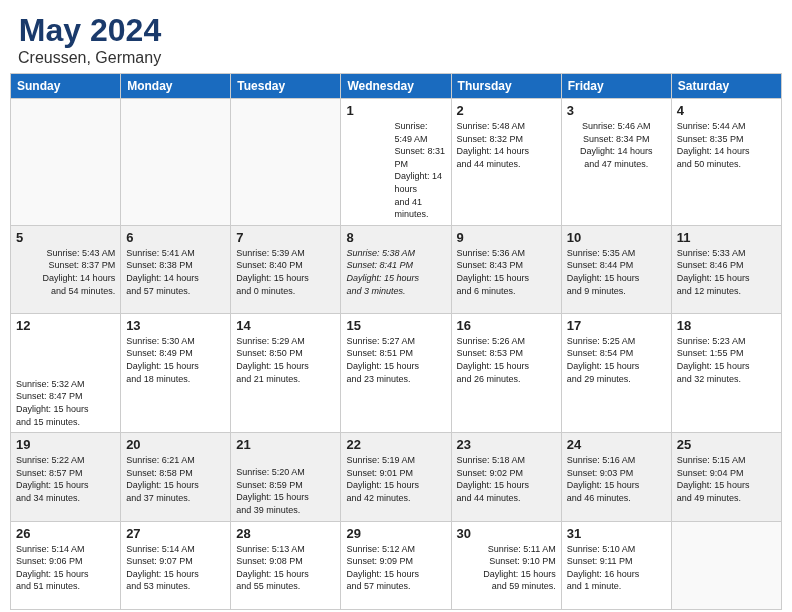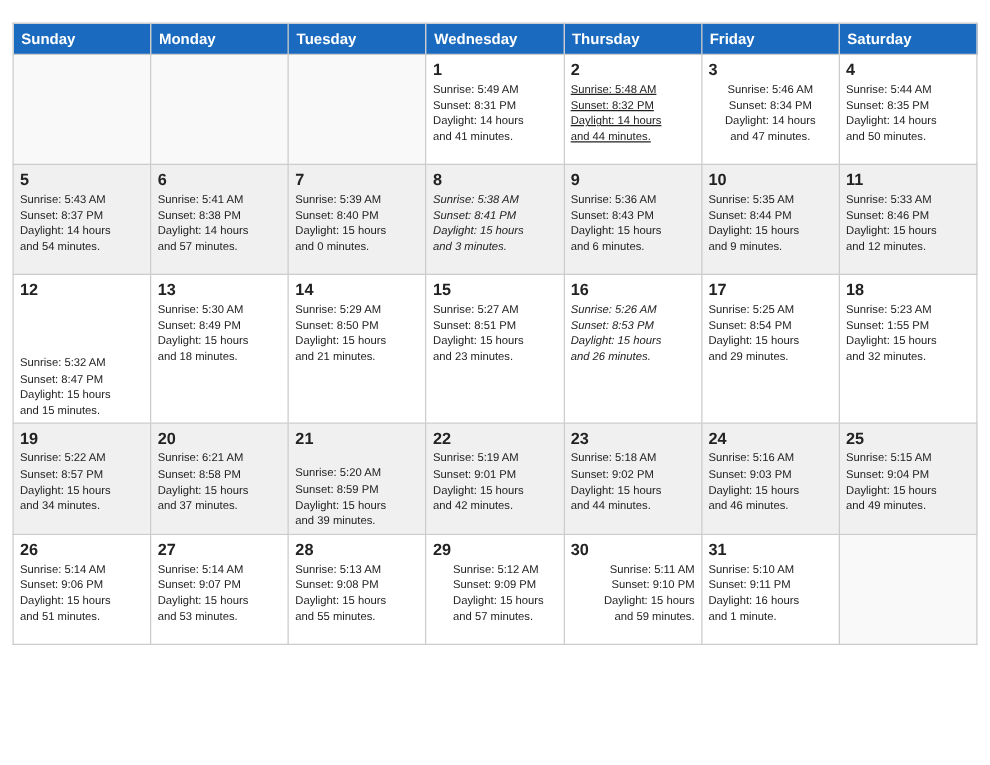--- a/index.html
+++ b/index.html
@@ -44,20 +44,24 @@
     .day-info { font-size: 9px; color: #222; line-height: 1.4; }
     
     .empty { background: #f9f9f9 !important; }
     
     .table-wrap { padding: 0 10px 10px 10px; }
   </style>
 </head>
 <body>
 
 <div class="header">
+  <div class="title-block">
+    <div class="cal-title">May 2024</div>
+    <div class="cal-subtitle">Creussen, Germany</div>
+  </div>
 </div>
 
 <div class="table-wrap">
   <table>
     <thead>
       <tr>
       <th>Sunday</th>
           <th>Monday</th>
           <th>Tuesday</th>
           <th>Wednesday</th>
@@ -66,28 +70,28 @@
           <th>Saturday</th>
         </tr>
     </thead>
     <tbody id="cal-body">
     <tr>
           <td class="empty"></td>
           <td class="empty"></td>
           <td class="empty"></td>
           <td>
             <div class="day-num">1</div>
-            <div class="day-info" style="white-space: pre-line;">Sunrise: 5:49 AM
+            <div class="day-info" style="white-space: pre-line; margin-left: 48px;">Sunrise: 5:49 AM
 Sunset: 8:31 PM
 Daylight: 14 hours
 and 41 minutes.</div>
           </td>
           <td>
             <div class="day-num">2</div>
-            <div class="day-info" style="white-space: pre-line; text-decoration: underline;">Sunrise: 5:48 AM
+            <div class="day-info" style="white-space: pre-line;">Sunrise: 5:48 AM
 Sunset: 8:32 PM
 Daylight: 14 hours
 and 44 minutes.</div>
           </td>
           <td>
             <div class="day-num">3</div>
             <div class="day-info" style="white-space: pre-line; text-align: center;">Sunrise: 5:46 AM
 Sunset: 8:34 PM
 Daylight: 14 hours
 and 47 minutes.</div>
@@ -96,21 +100,21 @@
             <div class="day-num">4</div>
             <div class="day-info" style="white-space: pre-line;">Sunrise: 5:44 AM
 Sunset: 8:35 PM
 Daylight: 14 hours
 and 50 minutes.</div>
           </td>
         </tr>
         <tr>
           <td>
             <div class="day-num">5</div>
-            <div class="day-info" style="white-space: pre-line;">Sunrise: 5:43 AM
+            <div class="day-info" style="white-space: pre-line; text-align: right;">Sunrise: 5:43 AM
 Sunset: 8:37 PM
 Daylight: 14 hours
 and 54 minutes.</div>
           </td>
           <td>
             <div class="day-num">6</div>
             <div class="day-info" style="white-space: pre-line;">Sunrise: 5:41 AM
 Sunset: 8:38 PM
 Daylight: 14 hours
 and 57 minutes.</div>
@@ -175,21 +179,21 @@
           </td>
           <td>
             <div class="day-num">15</div>
             <div class="day-info" style="white-space: pre-line;">Sunrise: 5:27 AM
 Sunset: 8:51 PM
 Daylight: 15 hours
 and 23 minutes.</div>
           </td>
           <td>
             <div class="day-num">16</div>
-            <div class="day-info" style="white-space: pre-line; font-style: italic;">Sunrise: 5:26 AM
+            <div class="day-info" style="white-space: pre-line;">Sunrise: 5:26 AM
 Sunset: 8:53 PM
 Daylight: 15 hours
 and 26 minutes.</div>
           </td>
           <td>
             <div class="day-num">17</div>
             <div class="day-info" style="white-space: pre-line;">Sunrise: 5:25 AM
 Sunset: 8:54 PM
 Daylight: 15 hours
 and 29 minutes.</div>
@@ -270,21 +274,21 @@
           </td>
           <td>
             <div class="day-num">28</div>
             <div class="day-info" style="white-space: pre-line;">Sunrise: 5:13 AM
 Sunset: 9:08 PM
 Daylight: 15 hours
 and 55 minutes.</div>
           </td>
           <td>
             <div class="day-num">29</div>
-            <div class="day-info" style="white-space: pre-line; margin-left: 16px;">Sunrise: 5:12 AM
+            <div class="day-info" style="white-space: pre-line;">Sunrise: 5:12 AM
 Sunset: 9:09 PM
 Daylight: 15 hours
 and 57 minutes.</div>
           </td>
           <td>
             <div class="day-num">30</div>
             <div class="day-info" style="white-space: pre-line; text-align: right;">Sunrise: 5:11 AM
 Sunset: 9:10 PM
 Daylight: 15 hours
 and 59 minutes.</div>

